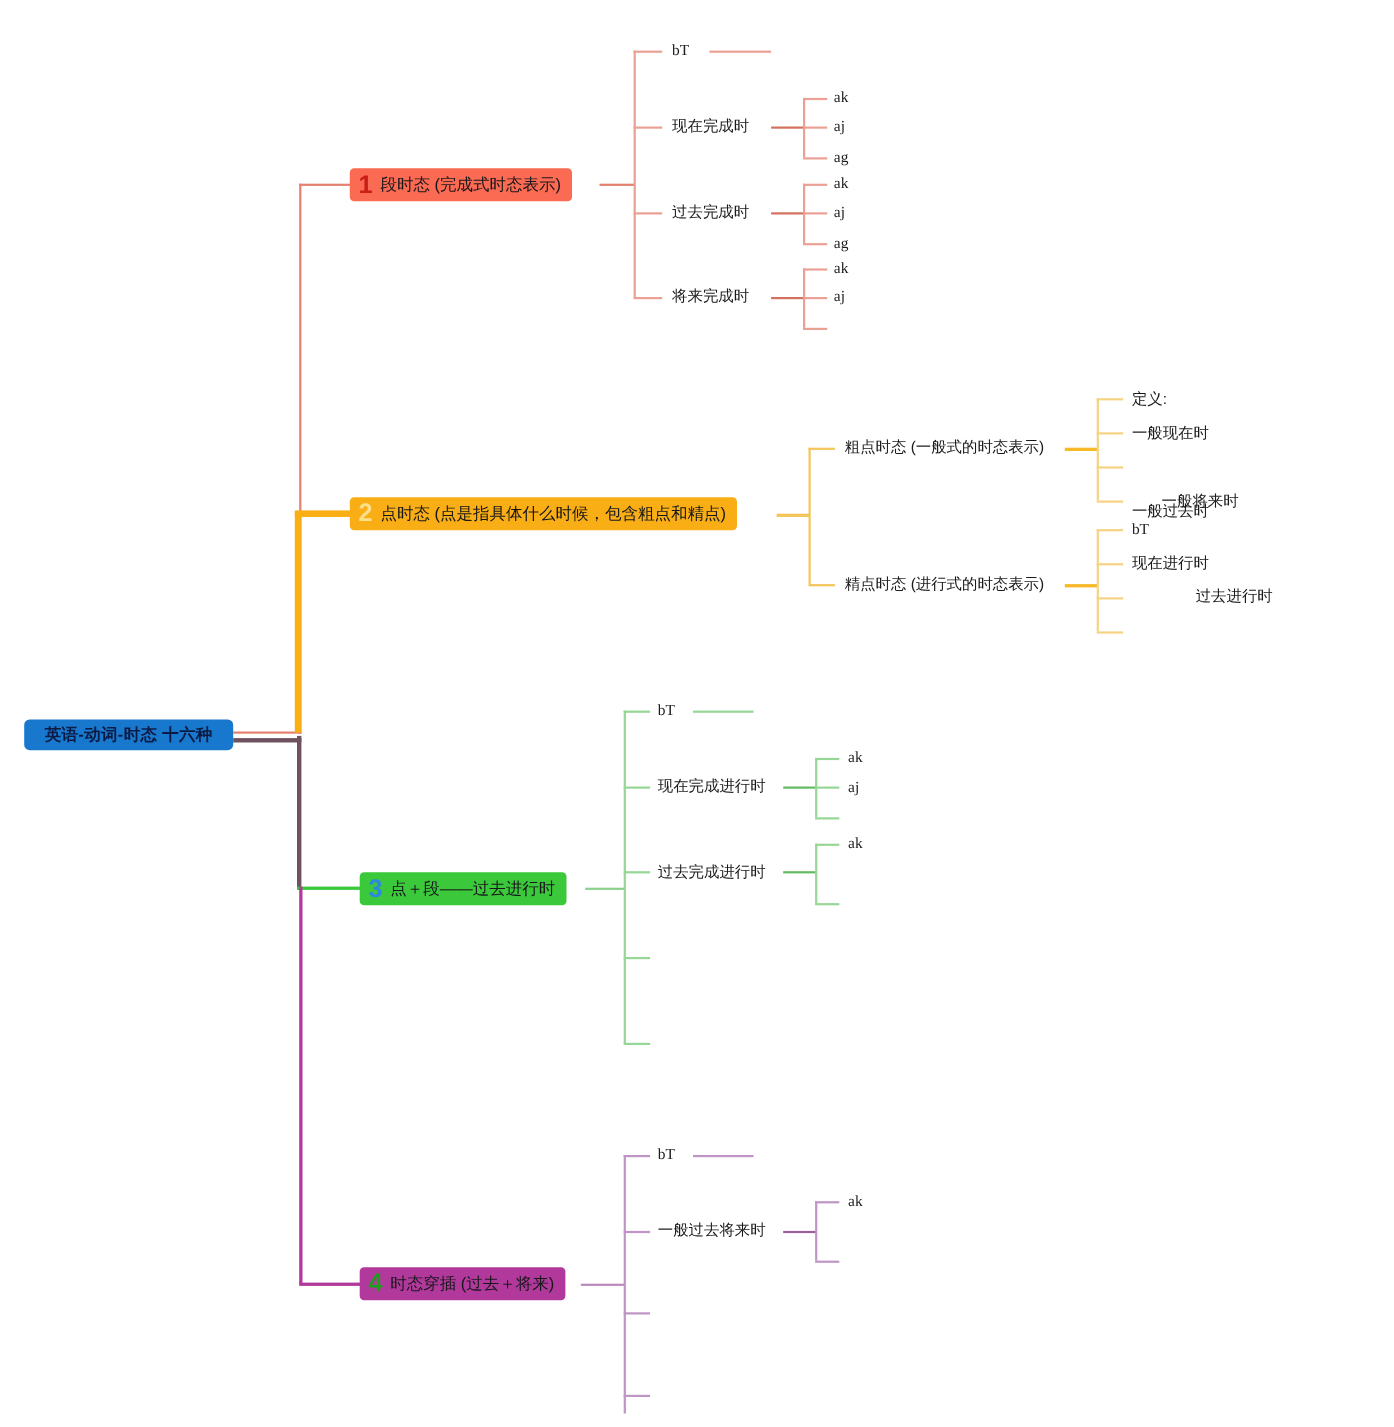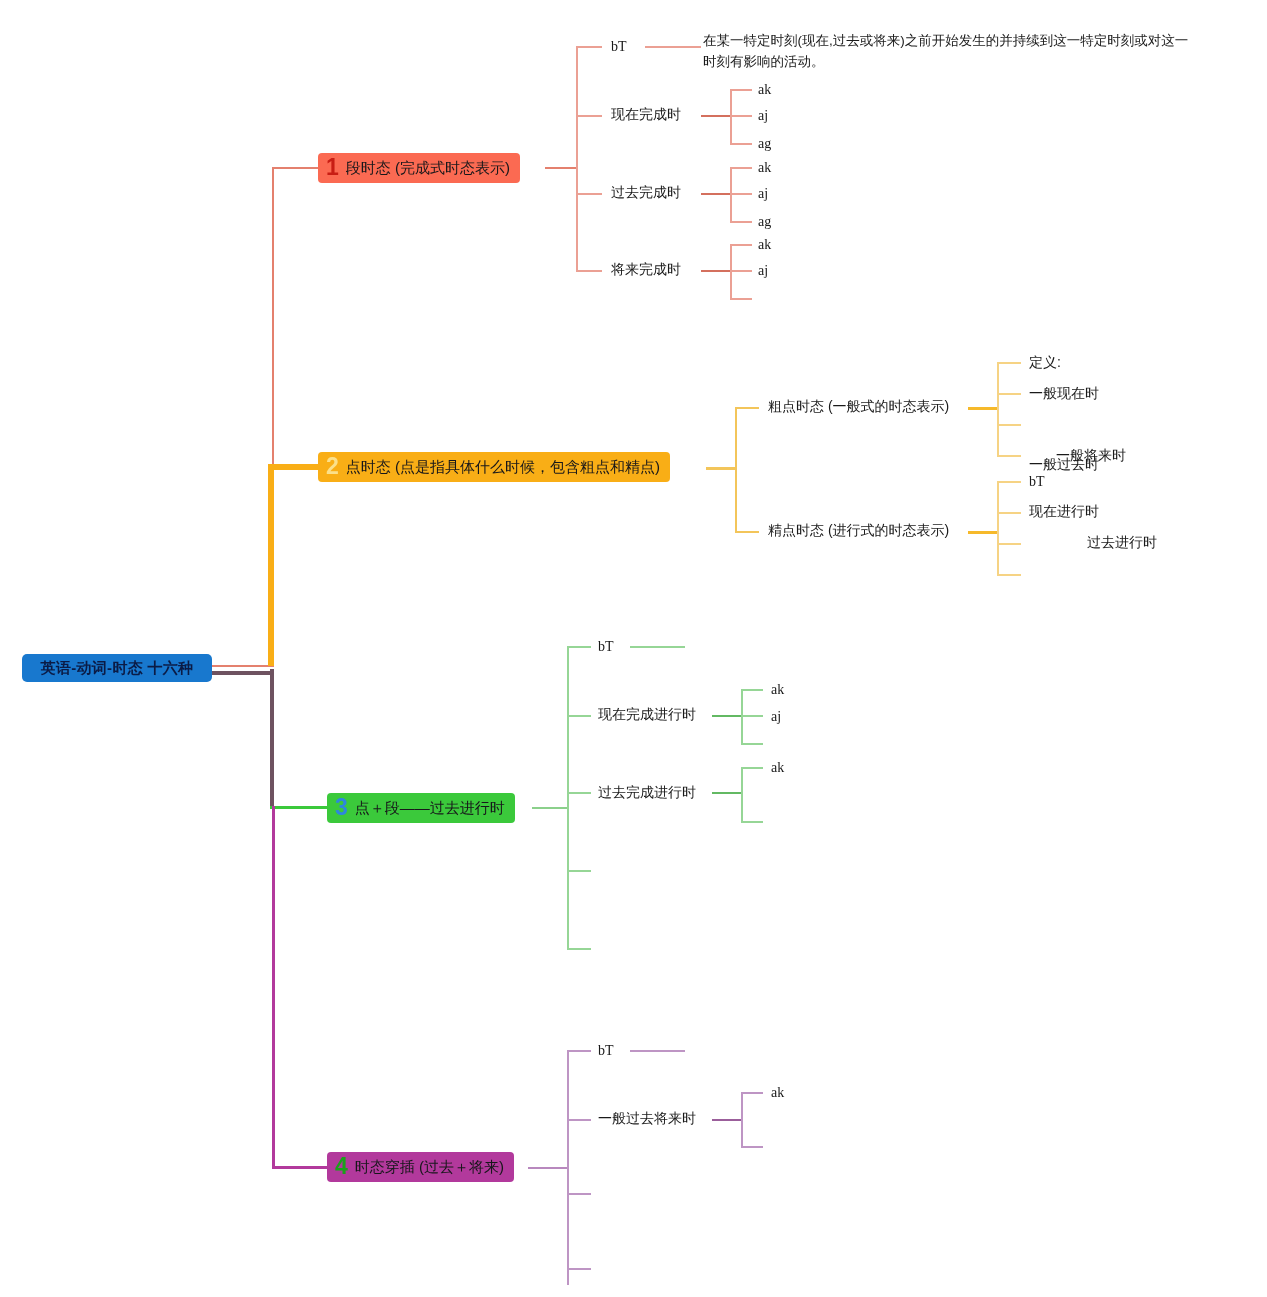--- a/index.html
+++ b/index.html
@@ -116,21 +116,20 @@
   <div class="h-line" style="left:576px; top:115px; width:26px; border-top-width:2px; border-top-color:#EBA094;"></div>
   <div class="h-line" style="left:576px; top:193px; width:26px; border-top-width:2px; border-top-color:#EBA094;"></div>
   <div class="h-line" style="left:576px; top:270px; width:26px; border-top-width:2px; border-top-color:#EBA094;"></div>
 
   <div class="label serif" style="left:611px; top:39px;">bT</div>
   <div class="label" style="left:611px; top:107px;">现在完成时</div>
   <div class="label" style="left:611px; top:185px;">过去完成时</div>
   <div class="label" style="left:611px; top:262px;">将来完成时</div>
 
   <div class="h-line" style="left:645px; top:46px; width:56px; border-top-width:2px; border-top-color:#EBA094;"></div>
-  <div class="note" style="left:703px; top:31px; width:492px;">在某一特定时刻(现在,过去或将来)之前开始发生的并持续到这一特定时刻或对这一时刻有影响的活动。</div>
 
   <div class="h-line" style="left:701px; top:115px; width:30px; border-top-width:2px; border-top-color:#D4705E;"></div>
   <div class="v-line" style="left:730px; top:89px; height:54px; border-left-width:2px; border-left-color:#EBA094;"></div>
   <div class="h-line" style="left:730px; top:89px; width:22px; border-top-width:2px; border-top-color:#EBA094;"></div>
   <div class="h-line" style="left:730px; top:115px; width:22px; border-top-width:2px; border-top-color:#EBA094;"></div>
   <div class="h-line" style="left:730px; top:143px; width:22px; border-top-width:2px; border-top-color:#EBA094;"></div>
   <div class="label serif" style="left:758px; top:82px;">ak</div>
   <div class="label serif" style="left:758px; top:108px;">aj</div>
   <div class="label serif" style="left:758px; top:136px;">ag</div>
 

